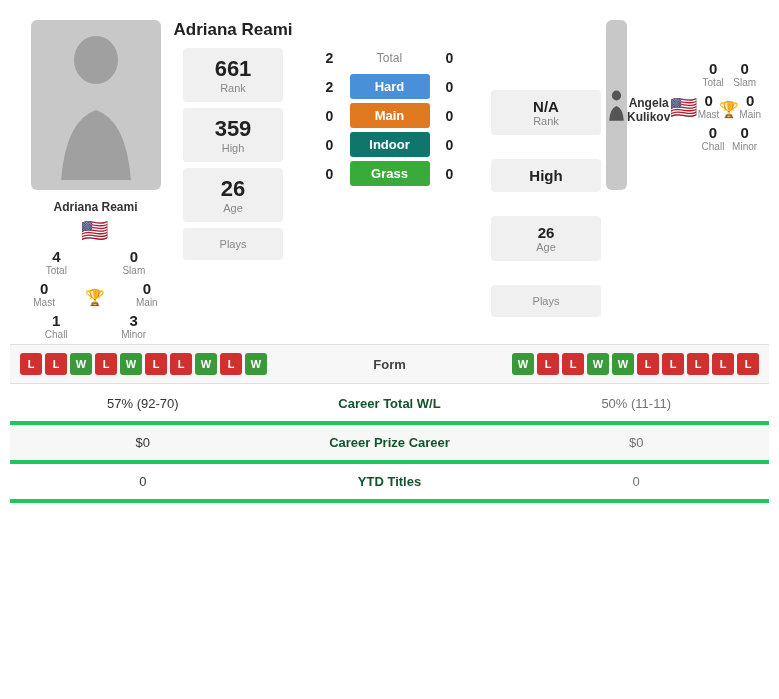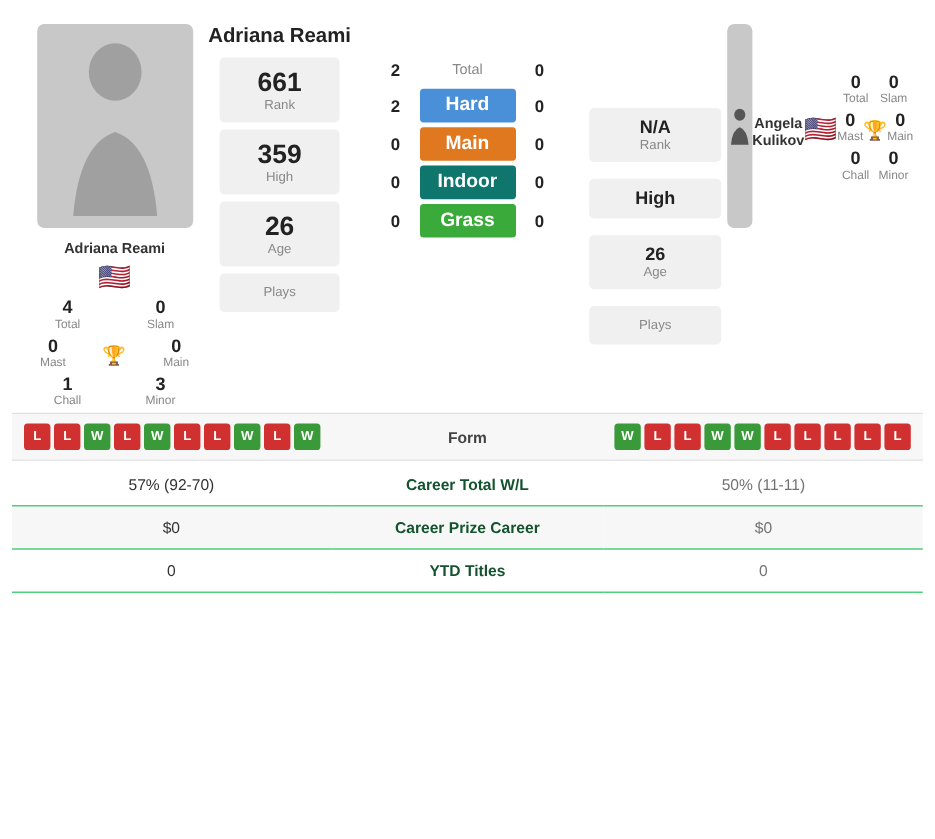--- a/index.html
+++ b/index.html
@@ -11,21 +11,21 @@
     
     .form-section { background: #f7f7f7; padding: 8px 10px; display: flex; align-items: center; justify-content: space-between; margin-bottom: 2px; border-top: 1px solid #e0e0e0; border-bottom: 1px solid #e0e0e0; }
     .form-label { font-size: 13px; font-weight: bold; color: #444; }
     .form-badges { display: flex; gap: 3px; }
     .badge { width: 22px; height: 22px; border-radius: 3px; display: flex; align-items: center; justify-content: center; font-size: 11px; font-weight: bold; color: #fff; }
     .badge.w { background: #3a9a3a; }
     .badge.l { background: #d03030; }
 
     
     .stats-table { width: 100%; border-collapse: collapse; }
-    .stats-table tr { border-bottom: 1px solid #22c55e; }
+    .stats-table tr { border-bottom: 4px solid #22c55e; }
     .stats-table tr:nth-child(even) { background: #f7f7f7; }
     .stats-table td { padding: 10px 12px; font-size: 13px; }
     .stats-table td.center-label { text-align: center; font-weight: bold; color: #14532d; }
     .stats-table td.left-val { text-align: center; width: 35%; color: #333; }
     .stats-table td.right-val { text-align: center; width: 35%; color: #737373; }
     .flag-img { font-size: 22px; }
 
     .top-area { display: flex; width: 100%; align-items: flex-start; gap: 0; padding: 10px 8px 0 8px; }
 
     
@@ -37,37 +37,37 @@
     
     .court-col { display: flex; flex-direction: column; align-items: center; flex: 1; padding-top: 0; }
     .angela-col { display: flex; flex-direction: row; align-items: center; width: 155px; }
 
     .vs-name { font-size: 17px; font-weight: bold; text-align: center; line-height: 1.2; }
 
     .stat-box { background: #f0f0f0; border-radius: 4px; padding: 8px 10px; text-align: center; margin-bottom: 6px; width: 100px; }
     .stat-box .val { font-size: 22px; font-weight: bold; color: #222; }
     .stat-box .lbl { font-size: 11px; color: #888; }
 
-    .na-box { background: #f0f0f0; border-radius: 4px; padding: 8px 10px; text-align: center; margin-bottom: 14px; width: 110px; }
+    .na-box { background: #f0f0f0; border-radius: 4px; padding: 8px 10px; text-align: center; margin-bottom: 24px; width: 110px; }
     .na-box .val { font-size: 15px; font-weight: bold; color: #222; }
     .na-box .lbl { font-size: 11px; color: #888; }
 
     .player-bottom-stats { width: 155px; }
     .pbs-row { display: flex; justify-content: space-around; margin-bottom: 4px; }
     .pbs-item { display: flex; flex-direction: column; align-items: center; }
     .pbs-val { font-size: 15px; font-weight: bold; }
     .pbs-lbl { font-size: 10px; color: #888; }
     .trophy { color: #c8a000; font-size: 16px; display: flex; align-items: center; justify-content: center; margin-top: 6px; }
 
     .pname { font-size: 12px; font-weight: bold; color: #333; text-align: center; margin-top: 4px; }
 
     .court-rows { display: flex; flex-direction: column; gap: 4px; align-items: center; width: 100%; padding-top: 60px; }
     .c-row { display: flex; align-items: center; gap: 6px; }
     .c-num { width: 28px; text-align: center; font-size: 14px; font-weight: bold; }
-    .c-btn { width: 80px; padding: 5px 0; border: none; border-radius: 3px; color: #fff; font-size: 16px; font-weight: bold; text-align: center; cursor: pointer; }
+    .c-btn { width: 80px; padding: 5px 0; border: none; border-radius: 3px; color: #fff; font-size: 13px; font-weight: bold; text-align: center; cursor: pointer; }
     .btn-hard { background: #4a90d9; }
     .btn-clay { background: #e07820; }
     .btn-indoor { background: #0f766e; }
     .btn-grass { background: #3aaa3a; }
     .total-hdr { display: flex; align-items: center; gap: 6px; margin-bottom: 4px; }
     .total-hdr .c-num { font-size: 14px; font-weight: bold; color: #222; }
     .total-hdr .t-lbl { width: 80px; text-align: center; font-size: 12px; color: #888; }
 
     .angela-right-stats { display: flex; flex-direction: column; align-items: center; width: 120px; padding-top: 50px; }
   </style>

